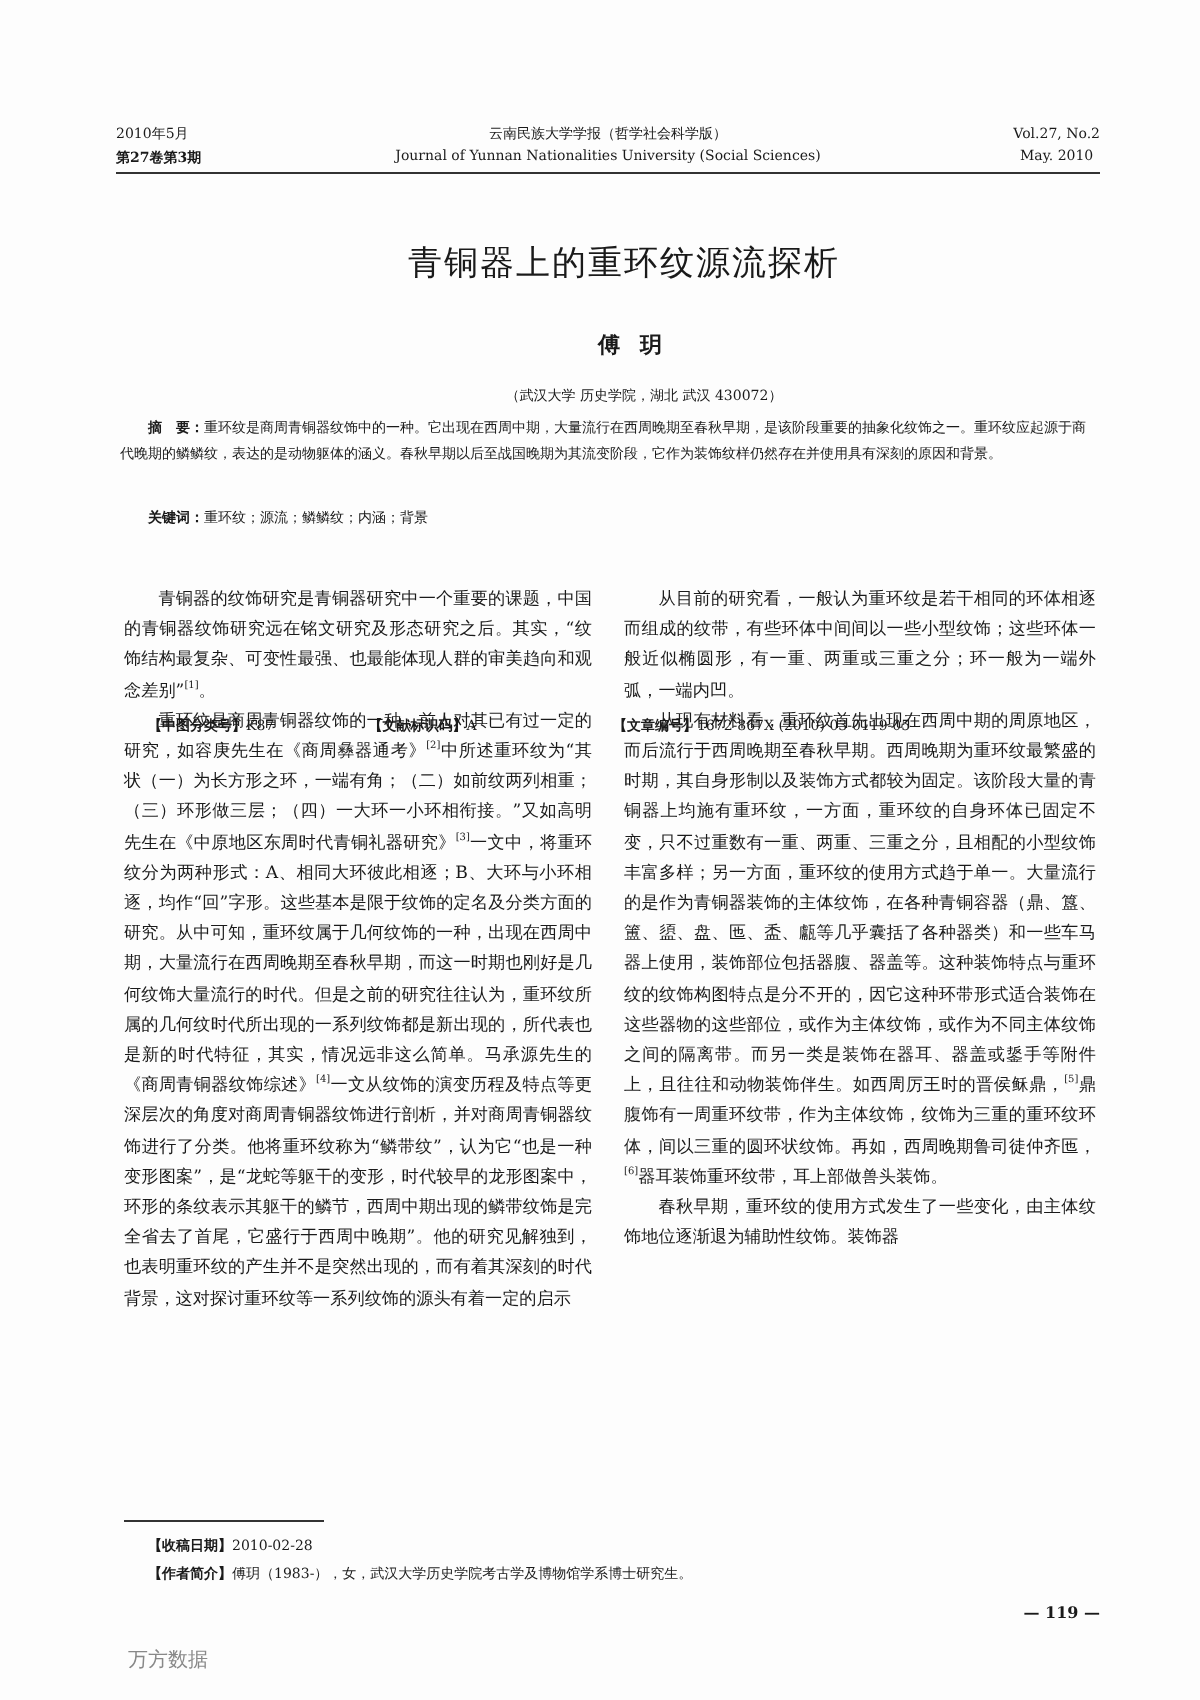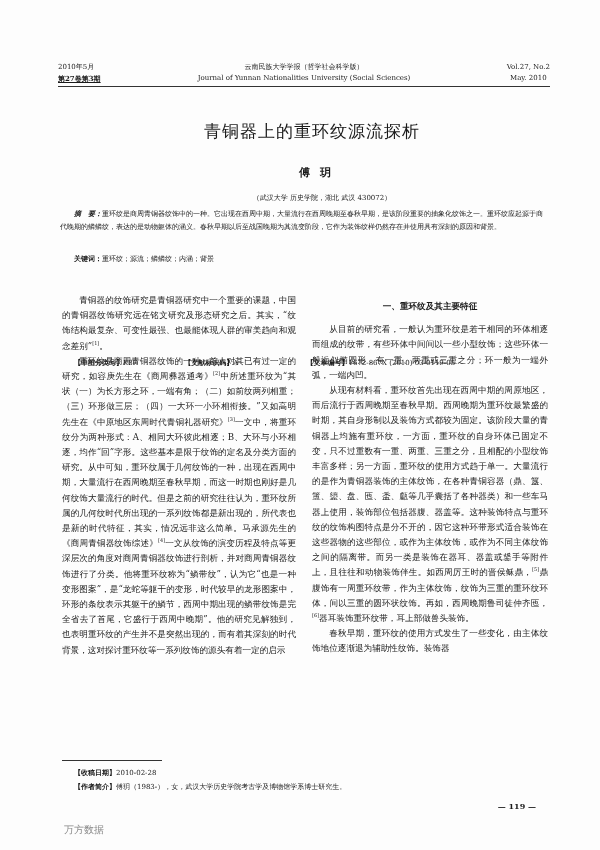--- a/index.html
+++ b/index.html
@@ -5,48 +5,48 @@
   html, body { margin: 0; padding: 0; }
   body {
     width: 600px; height: 850px; background: #fdfdfd; position: relative; overflow: hidden;
     font-family: "DejaVu Serif", "Liberation Serif", serif; color: #1a1a1a;
   }
   .header { position: absolute; left: 58px; top: 62px; width: 492px; height: 26px; }
   .header .col { position: absolute; top: 0; font-size: 7px; line-height: 11px; }
   .header .left { left: 0; }
   .header .center { left: 0; width: 492px; text-align: center; }
   .header .right { right: 0; text-align: center; }
-  .header .bold { font-weight: bold; text-decoration: underline; }
+  .header .bold { font-weight: bold; }
   .header-rule { position: absolute; left: 58px; top: 86px; width: 492px; border-top: 1px solid #333; }
 
   .title { position: absolute; left: 0; width: 600px; top: 120px; text-align: center;
            font-size: 17px; letter-spacing: 1px; font-family: "DejaVu Sans", sans-serif; padding-left: 12px; }
   .author { position: absolute; left: 0; width: 600px; top: 165px; text-align: center;
             font-size: 11px; font-weight: bold; letter-spacing: 10px; padding-left: 20px; }
   .affil { position: absolute; left: 0; width: 600px; top: 193px; text-align: center; font-size: 7px; padding-left: 22px; }
 
   .abstract { position: absolute; left: 60px; top: 207px; width: 488px; font-size: 7px; line-height: 13px; text-indent: 14px; }
-  .abstract b { font-weight: bold; font-style: italic; }
+  .abstract b { font-weight: bold; }
   .keywords { position: absolute; left: 74px; top: 254px; font-size: 7px; }
   .meta { position: absolute; left: 74px; top: 270px; width: 470px; font-size: 7px; }
   .meta span { display: inline-block; margin-top: 44px; }
   .meta .m1 { width: 108px; } .meta .m2 { width: 120px; }
   .lbl { font-weight: bold; }
 
   .column { position: absolute; top: 293px; font-size: 8.6px; line-height: 15.2px; text-align: justify; }
   .col-left { left: 62px; width: 234px; }
   .col-right { left: 312px; width: 236px; }
   .para { text-indent: 2em; margin: 0; }
   .noindent { margin: 0; }
   .section-heading { text-align: center; font-weight: bold; margin: 6px 0 8px 0; }
   sup { font-size: 5px; vertical-align: top; line-height: 8px; }
 
   .foot-rule { position: absolute; left: 62px; top: 760px; width: 100px; border-top: 1px solid #333; }
   .footnotes { position: absolute; left: 74px; top: 766px; font-size: 7px; line-height: 13px; }
-  .page-num { position: absolute; right: 64px; top: 801px; font-size: 8px; font-weight: bold; }
+  .page-num { position: absolute; right: 50px; top: 801px; font-size: 8px; font-weight: bold; }
   .watermark { position: absolute; left: 64px; top: 823px; font-size: 10px; color: #888; font-family: "DejaVu Serif", serif; }
 </style>
 </head>
 <body>
 
 <div class="header">
   <div class="col left">
     <div>2010年5月</div>
     <div class="bold">第27卷第3期</div>
   </div>
@@ -76,21 +76,20 @@
   <span class="m2"><span class="lbl">【文献标识码】</span><span>A</span></span>
   <span><span class="lbl">【文章编号】</span><span>1672-867X (2010) 03-0119-05</span></span>
 </div>
 
 <div class="column col-left">
   <p class="para"><span>青铜器的纹饰研究是青铜器研究中一个重要的课题，中国的青铜器纹饰研究远在铭文研究及形态研究之后。其实，“纹饰结构最复杂、可变性最强、也最能体现人群的审美趋向和观念差别”</span><sup>[1]</sup><span>。</span></p>
   <p class="para"><span>重环纹是商周青铜器纹饰的一种，前人对其已有过一定的研究，如容庚先生在《商周彝器通考》</span><sup>[2]</sup><span>中所述重环纹为“其状（一）为长方形之环，一端有角；（二）如前纹两列相重；（三）环形做三层；（四）一大环一小环相衔接。”又如高明先生在《中原地区东周时代青铜礼器研究》</span><sup>[3]</sup><span>一文中，将重环纹分为两种形式：A、相同大环彼此相逐；B、大环与小环相逐，均作“回”字形。这些基本是限于纹饰的定名及分类方面的研究。从中可知，重环纹属于几何纹饰的一种，出现在西周中期，大量流行在西周晚期至春秋早期，而这一时期也刚好是几何纹饰大量流行的时代。但是之前的研究往往认为，重环纹所属的几何纹时代所出现的一系列纹饰都是新出现的，所代表也是新的时代特征，其实，情况远非这么简单。马承源先生的《商周青铜器纹饰综述》</span><sup>[4]</sup><span>一文从纹饰的演变历程及特点等更深层次的角度对商周青铜器纹饰进行剖析，并对商周青铜器纹饰进行了分类。他将重环纹称为“鳞带纹”，认为它“也是一种变形图案”，是“龙蛇等躯干的变形，时代较早的龙形图案中，环形的条纹表示其躯干的鳞节，西周中期出现的鳞带纹饰是完全省去了首尾，它盛行于西周中晚期”。他的研究见解独到，也表明重环纹的产生并不是突然出现的，而有着其深刻的时代背景，这对探讨重环纹等一系列纹饰的源头有着一定的启示</span></p>
 </div>
 
 <div class="column col-right">
-  <div class="section-heading">一、重环纹及其主要特征</div>
   <p class="para">从目前的研究看，一般认为重环纹是若干相同的环体相逐而组成的纹带，有些环体中间间以一些小型纹饰；这些环体一般近似椭圆形，有一重、两重或三重之分；环一般为一端外弧，一端内凹。</p>
   <p class="para"><span>从现有材料看，重环纹首先出现在西周中期的周原地区，而后流行于西周晚期至春秋早期。西周晚期为重环纹最繁盛的时期，其自身形制以及装饰方式都较为固定。该阶段大量的青铜器上均施有重环纹，一方面，重环纹的自身环体已固定不变，只不过重数有一重、两重、三重之分，且相配的小型纹饰丰富多样；另一方面，重环纹的使用方式趋于单一。大量流行的是作为青铜器装饰的主体纹饰，在各种青铜容器（鼎、簋、簠、盨、盘、匜、盉、甗等几乎囊括了各种器类）和一些车马器上使用，装饰部位包括器腹、器盖等。这种装饰特点与重环纹的纹饰构图特点是分不开的，因它这种环带形式适合装饰在这些器物的这些部位，或作为主体纹饰，或作为不同主体纹饰之间的隔离带。而另一类是装饰在器耳、器盖或鋬手等附件上，且往往和动物装饰伴生。如西周厉王时的晋侯稣鼎，</span><sup>[5]</sup><span>鼎腹饰有一周重环纹带，作为主体纹饰，纹饰为三重的重环纹环体，间以三重的圆环状纹饰。再如，西周晚期鲁司徒仲齐匜，</span><sup>[6]</sup><span>器耳装饰重环纹带，耳上部做兽头装饰。</span></p>
   <p class="para">春秋早期，重环纹的使用方式发生了一些变化，由主体纹饰地位逐渐退为辅助性纹饰。装饰器</p>
 </div>
 
 <div class="foot-rule"></div>
 <div class="footnotes">
   <div><span class="lbl">【收稿日期】</span><span>2010-02-28</span></div>
   <div><span class="lbl">【作者简介】</span><span>傅玥（1983-），女，武汉大学历史学院考古学及博物馆学系博士研究生。</span></div>
 </div>

